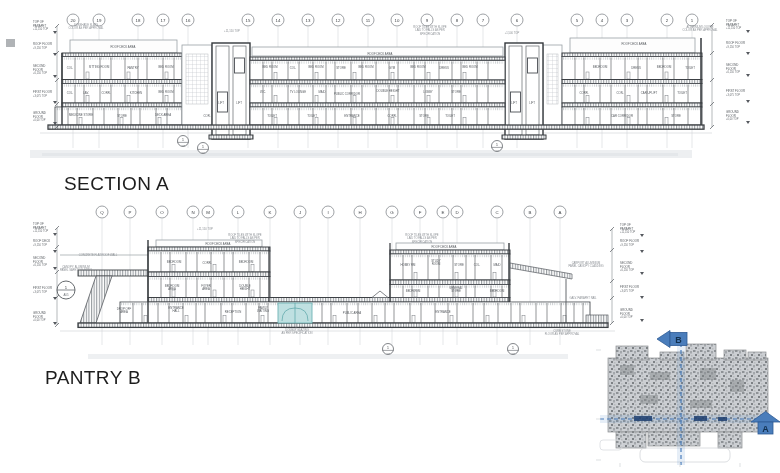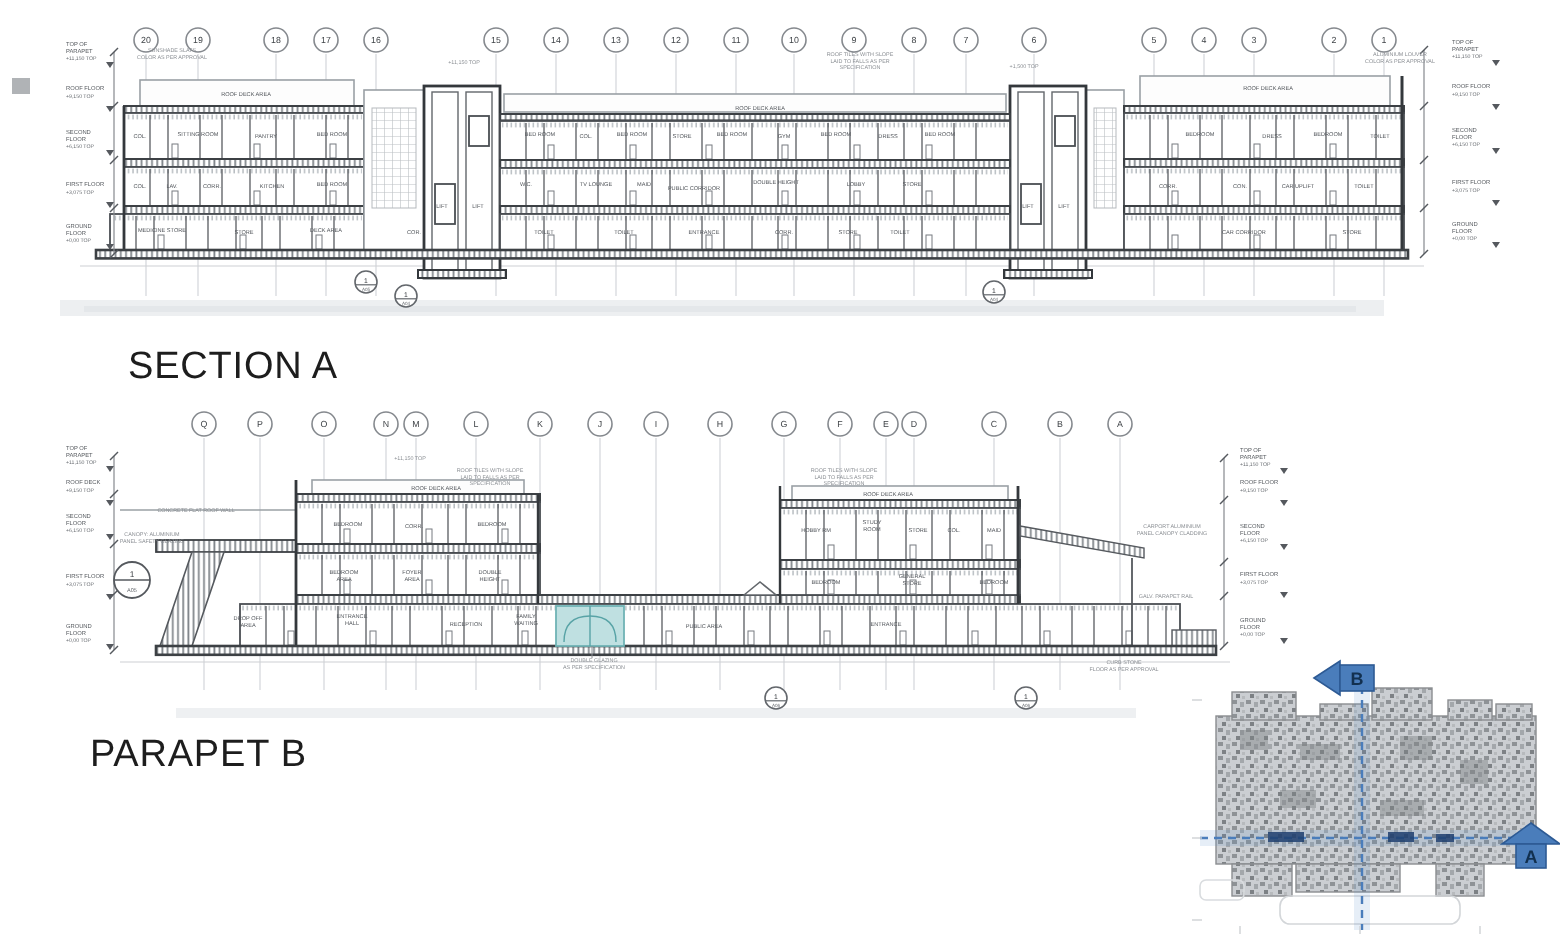--- a/index.html
+++ b/index.html
@@ -724,14 +724,14 @@
       </g>
       <g>
         <polygon points="751,422 780,422 765.5,411.5" fill="#4a7dbb" stroke="#2d5a94" stroke-width="0.8"></polygon>
         <rect x="758" y="422" width="15" height="12" fill="#4a7dbb" stroke="#2d5a94" stroke-width="0.8"></rect>
         <text x="765.5" y="431.5" font-size="9" font-weight="bold" fill="#12304f" text-anchor="middle">A</text>
       </g>
     </g>
   </svg>
 
   <div class="title" id="titleA">SECTION A</div>
-  <div class="title" id="titleB">PARAPET B</div>
+  <div class="title" id="titleB">PANTRY B</div>
 </div>
 
 </body></html>

